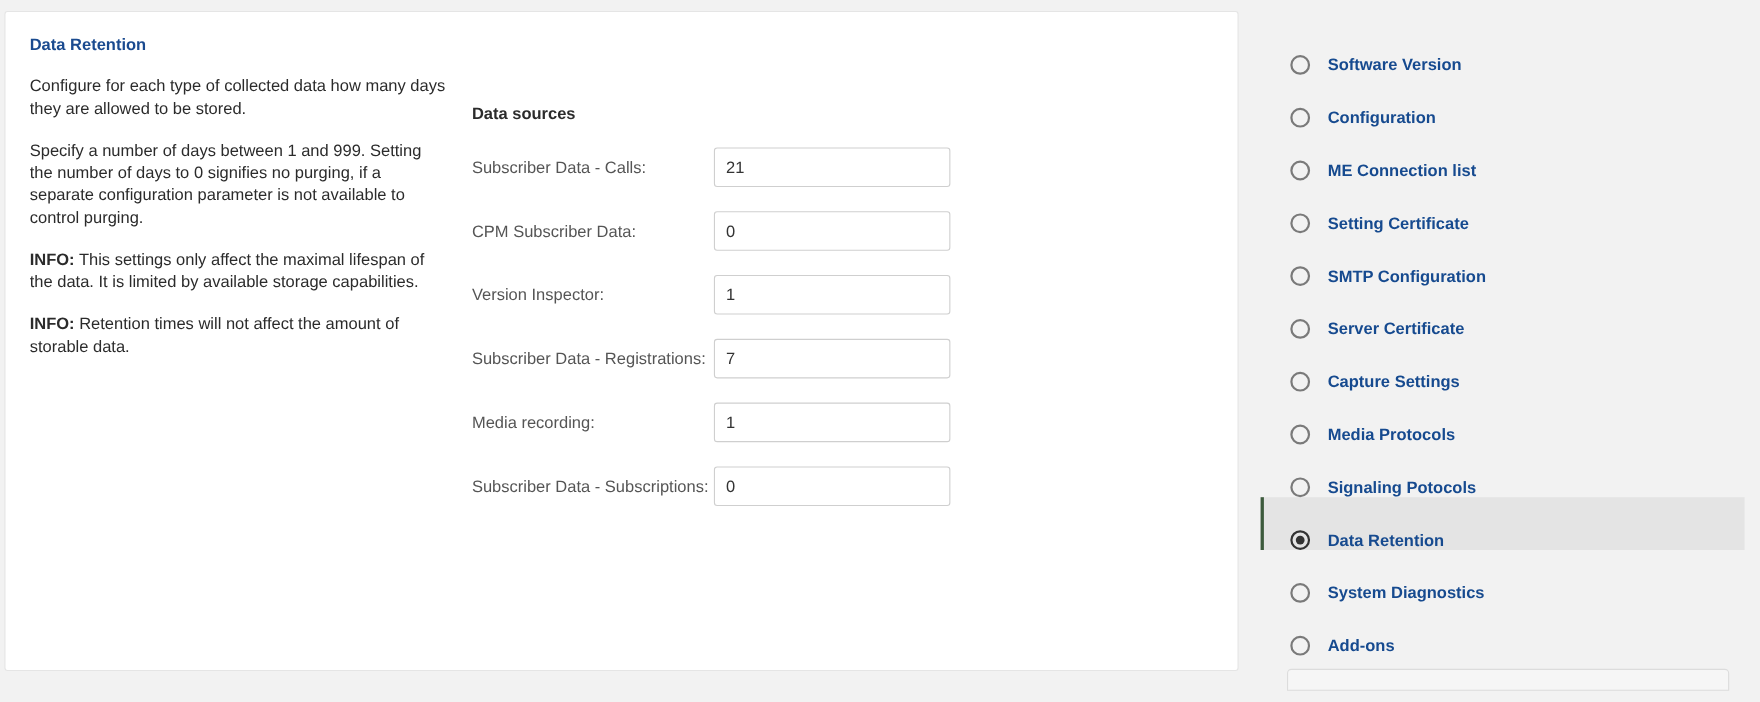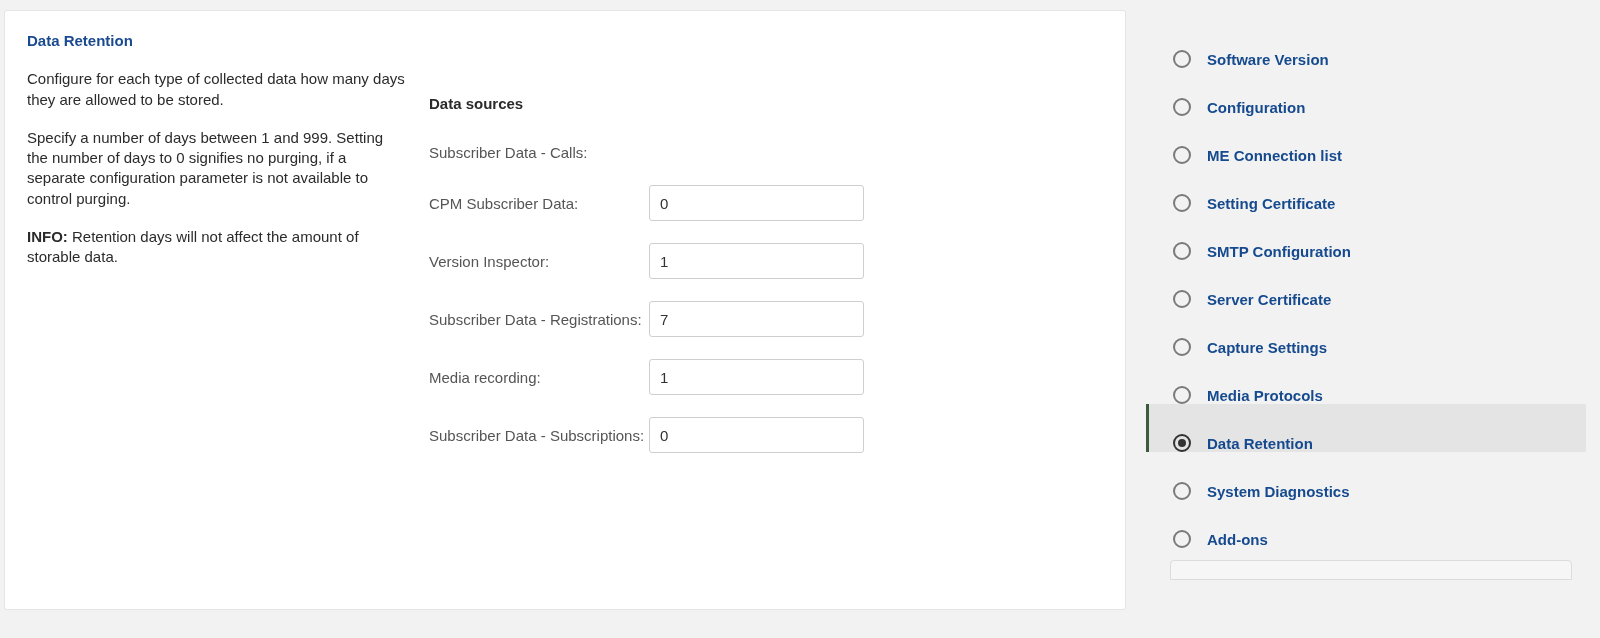--- a/index.html
+++ b/index.html
@@ -145,29 +145,33 @@
 <body>
 
 <div class="page">
   <div class="main-card">
     <div class="main-inner">
       <div class="desc-col">
         <div class="title">Data Retention</div>
         <p>Configure for each type of collected data how many days they are allowed to be stored.</p>
         <p>Specify a number of days between 1 and 999. Setting the number of days to 0 signifies no purging, if a separate configuration parameter is not available to control purging.</p>
         <p class="info-line">
-          <strong>INFO:</strong><span> Retention days will not affect the amount of storable data.</span>
+          <strong>INFO:</strong><span> This settings only affect the maximal lifespan of the data. It is limited by available storage capabilities.</span>
+        </p>
+        <p class="info-line">
+          <strong>INFO:</strong><span> Retention times will not affect the amount of storable data.</span>
         </p>
       </div>
 
       <div class="form-col">
         <div class="form-heading">Data sources</div>
 
         <div class="form-row">
           <label>Subscriber Data - Calls:</label>
+          <input type="text" value="21" style="">
         </div>
 
         <div class="form-row">
           <label>CPM Subscriber Data:</label>
           <input type="text" value="0" style="">
         </div>
 
         <div class="form-row">
           <label>Version Inspector:</label>
           <input type="text" value="1" style="">
@@ -216,20 +220,24 @@
       <span class="radio"></span>
       <span>Server Certificate</span>
     </div>
     <div class="nav-item">
       <span class="radio"></span>
       <span>Capture Settings</span>
     </div>
     <div class="nav-item">
       <span class="radio"></span>
       <span>Media Protocols</span>
+    </div>
+    <div class="nav-item">
+      <span class="radio"></span>
+      <span>Signaling Potocols</span>
     </div>
     <div class="nav-item selected">
       <span class="radio"></span>
       <span>Data Retention</span>
     </div>
     <div class="nav-item">
       <span class="radio"></span>
       <span>System Diagnostics</span>
     </div>
     <div class="nav-item">

